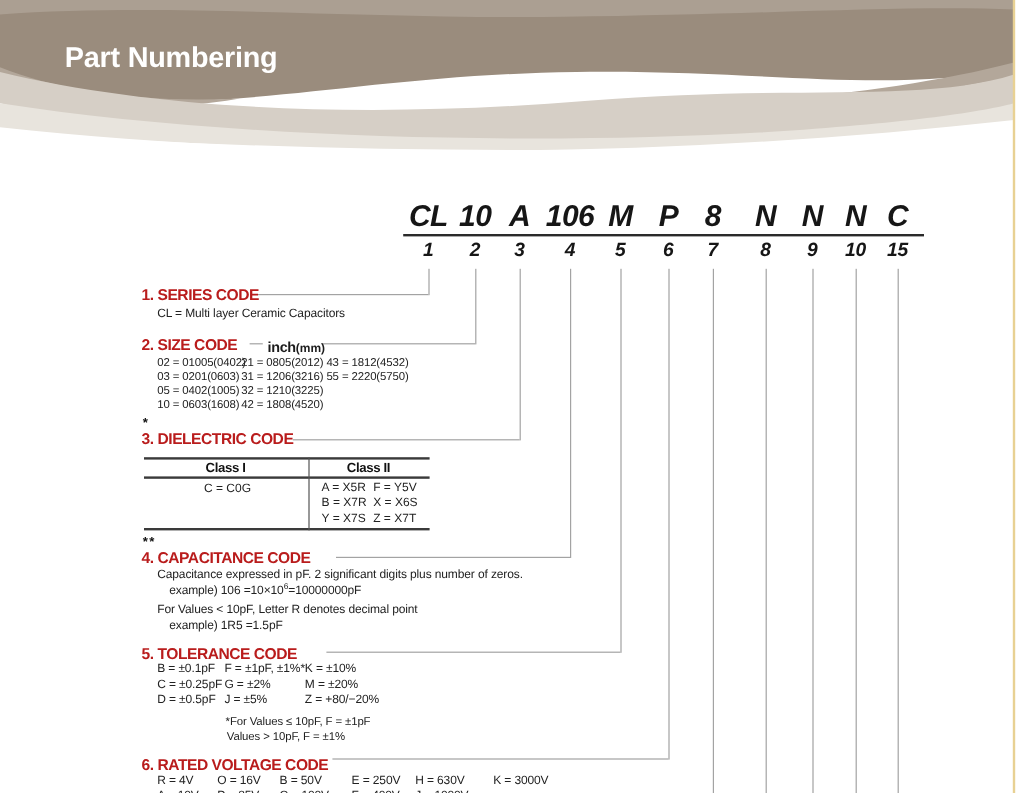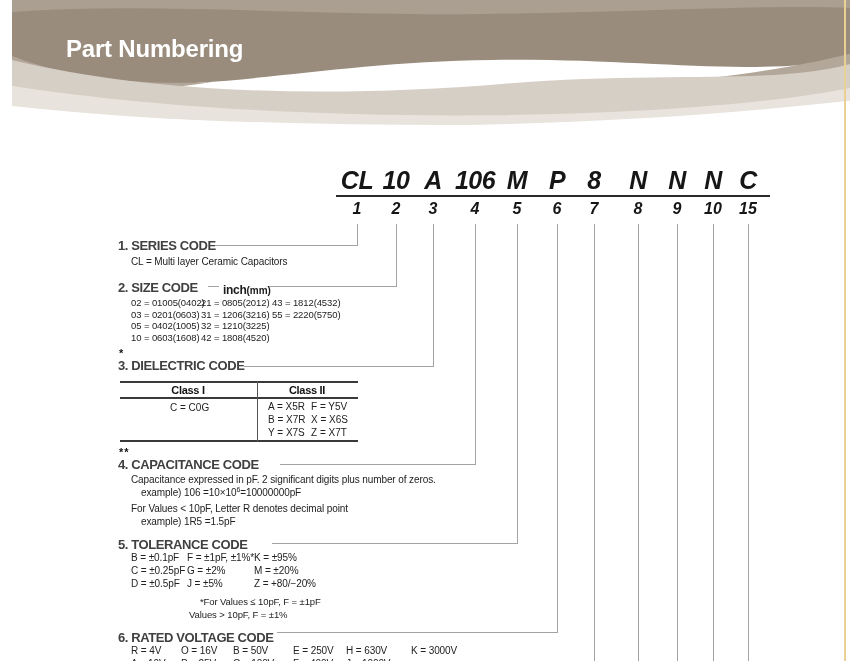--- a/index.html
+++ b/index.html
@@ -4,21 +4,21 @@
 <style>
   * { margin:0; padding:0; box-sizing:border-box; }
   html,body { width:850px; height:661px; }
   body {
     position:relative; overflow:hidden; background:#ffffff;
     font-family:"Liberation Sans", sans-serif; color:#1c1c1c;
   }
   .abs { position:absolute; }
 
   
-  .header { position:absolute; left:12px; top:0; width:740px; height:135px; }
+  .header { position:absolute; left:0; top:0; width:740px; height:135px; }
   .header svg { position:absolute; left:0; top:0; width:845px; height:135px; }
   .header-title {
     position:absolute; left:54px; top:35px; z-index:5;
     color:#fff; font-weight:bold; font-size:24px; line-height:27px; letter-spacing:-0.2px;
   }
 
   
   .edge-line { position:absolute; left:844px; top:0; width:2px; height:661px; background:#e8d193; }
 
   
@@ -31,21 +31,21 @@
   .pn-digit {
     position:absolute; top:200px; transform:translateX(-50%);
     font-size:16px; font-weight:bold; font-style:italic; color:#161616; white-space:nowrap;
   }
 
   
   .vline { position:absolute; width:1px; background:#a3a3a3; }
   .hleg  { position:absolute; height:1px; background:#a3a3a3; }
 
   
-  .sec-title { position:absolute; font-weight:bold; font-size:13px; letter-spacing:-0.4px; color:#404040; white-space:nowrap; }
+  .sec-title { position:absolute; font-weight:bold; font-size:13px; letter-spacing:-0.4px; color:#b91c1c; white-space:nowrap; }
   .stars { position:absolute; font-weight:bold; font-size:11px; color:#111; letter-spacing:1px; }
   .body-text { position:absolute; font-size:10px; letter-spacing:-0.1px; color:#222; white-space:nowrap;text-align:center; }
   .small-text { position:absolute; font-size:9.5px; letter-spacing:-0.1px; color:#222; white-space:nowrap; }
   .col { position:absolute; }
   .col div { font-size:9.5px; letter-spacing:-0.1px; color:#222; line-height:11.5px; white-space:nowrap; }
   .tol-col div { font-size:10px; line-height:13px; }
 
   .inch-bold { font-weight:bold; font-size:12px; letter-spacing:-0.3px; }
   .mm-norm { font-weight:bold; font-size:10px; }
 
@@ -191,25 +191,25 @@
     <div>B = ±0.1pF</div>
     <div>C = ±0.25pF</div>
     <div>D = ±0.5pF</div>
   </div>
   <div class="col tol-col" style="left:187px; top:551px">
     <div>F = ±1pF, ±1%*</div>
     <div>G = ±2%</div>
     <div>J = ±5%</div>
   </div>
   <div class="col tol-col" style="left:254px; top:551px">
-    <div>K = ±95%</div>
+    <div>K = ±10%</div>
     <div>M = ±20%</div>
     <div>Z = +80/−20%</div>
   </div>
-  <div class="small-text" style="left:200px; top:596px">*For Values ≤  10pF, F = ±1pF</div>
+  <div class="small-text" style="left:188px; top:596px">*For Values ≤  10pF, F = ±1pF</div>
   <div class="small-text" style="left:189px; top:609px">Values &gt; 10pF, F = ±1%</div>
 </div>
 
 <div>
   <div class="sec-title" style="left:118px; top:630px">6. RATED VOLTAGE CODE</div>
   <div class="body-text" style="left:131px; top:645px">R = 4V</div>
   <div class="body-text" style="left:181px; top:645px">O = 16V</div>
   <div class="body-text" style="left:233px; top:645px">B = 50V</div>
   <div class="body-text" style="left:293px; top:645px">E = 250V</div>
   <div class="body-text" style="left:346px; top:645px">H = 630V</div>

